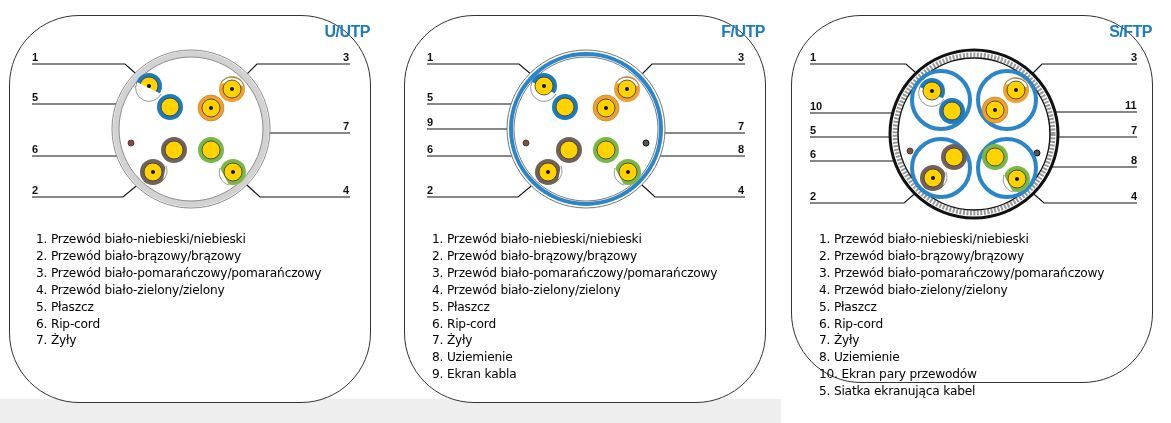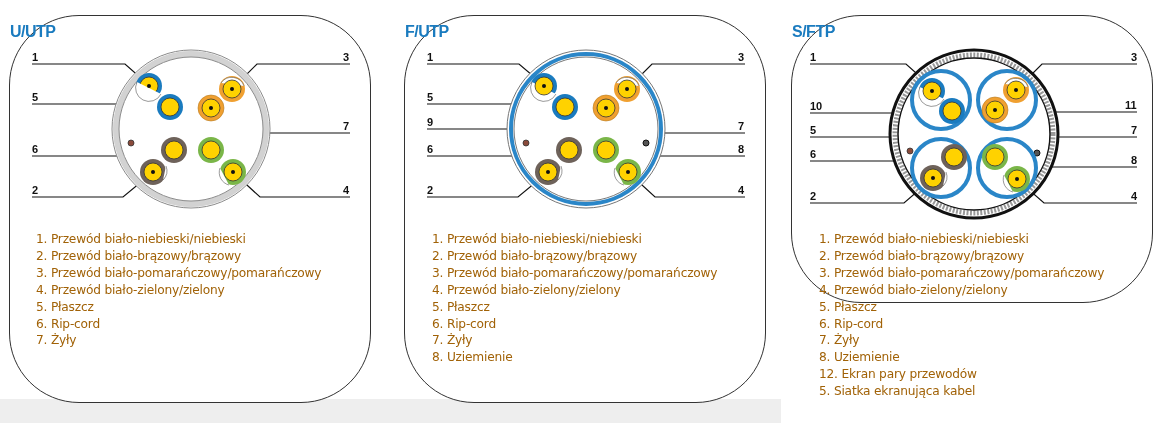--- a/index.html
+++ b/index.html
@@ -1,21 +1,21 @@
 <!DOCTYPE html>
 <html><head>
 <meta charset="utf-8">
 <style>
   html, body { margin:0; padding:0; }
   body { width:1171px; height:423px; background:#ffffff; position:relative; overflow:hidden; font-family:"DejaVu Sans", sans-serif; }
   .bg-strip { position:absolute; left:0; top:399px; width:781px; height:24px; background:#eeeeee; }
   .panel { position:absolute; border:1.3px solid #333; border-radius:70px; background:#fff; box-sizing:border-box; }
-  .panel-title { position:absolute; left:0; right:0; top:7px; text-align:left; color:#1a7bbf; font-family:"Liberation Sans", sans-serif; font-weight:bold; font-size:16px; letter-spacing:-0.5px; }
+  .panel-title { position:absolute; left:0; right:0; top:7px; text-align:right; color:#1a7bbf; font-family:"Liberation Sans", sans-serif; font-weight:bold; font-size:16px; letter-spacing:-0.5px; }
   .diagram { position:absolute; left:0; top:0; }
-  .legend { position:absolute; margin:0; padding:0; list-style:none; color:#a16207; font-family:"DejaVu Sans", sans-serif; font-size:12.2px; line-height:16.9px; letter-spacing:-0.2px; }
+  .legend { position:absolute; margin:0; padding:0; list-style:none; color:#000000; font-family:"DejaVu Sans", sans-serif; font-size:12.2px; line-height:16.9px; letter-spacing:-0.2px; }
   .num { font-family:"Liberation Sans", sans-serif; font-weight:bold; font-size:11px; fill:#111; }
 </style>
 </head>
 <body>
 
 <div class="bg-strip"></div>
 
 <div class="panel" style="left:9px; top:15px; width:362px; height:388px;">
   <div class="panel-title">U/UTP</div>
   <svg class="diagram" width="362" height="220" viewBox="0 0 362 220">
@@ -156,24 +156,25 @@
   </svg>
   <ul class="legend" style="left:27px; top:215px;">
     <li>1. Przewód biało-niebieski/niebieski</li>
     <li>2. Przewód biało-brązowy/brązowy</li>
     <li>3. Przewód biało-pomarańczowy/pomarańczowy</li>
     <li>4. Przewód biało-zielony/zielony</li>
     <li>5. Płaszcz</li>
     <li>6. Rip-cord</li>
     <li>7. Żyły</li>
     <li>8. Uziemienie</li>
+    <li>9. Ekran kabla</li>
   </ul>
 </div>
 
-<div class="panel" style="left:791px; top:15px; width:362px; height:288px;">
+<div class="panel" style="left:791px; top:15px; width:362px; height:368px;">
   <div class="panel-title">S/FTP</div>
   <svg class="diagram" width="362" height="220" viewBox="0 0 362 220">
     <g stroke="#111" stroke-width="1.2" fill="none">
       <polyline points="18,48 114,48 141,72"></polyline>
       <polyline points="18,97 117,97"></polyline>
       <polyline points="18,121 102,121"></polyline>
       <polyline points="18,145 108,145 120,134"></polyline>
       <polyline points="18,187 112,187 141,162"></polyline>
       <polyline points="345,48 250,48 225,73"></polyline>
       <polyline points="345,96 262,96 255,103"></polyline>
@@ -239,16 +240,16 @@
   </svg>
   <ul class="legend" style="left:27px; top:215px;">
     <li>1. Przewód biało-niebieski/niebieski</li>
     <li>2. Przewód biało-brązowy/brązowy</li>
     <li>3. Przewód biało-pomarańczowy/pomarańczowy</li>
     <li>4. Przewód biało-zielony/zielony</li>
     <li>5. Płaszcz</li>
     <li>6. Rip-cord</li>
     <li>7. Żyły</li>
     <li>8. Uziemienie</li>
-    <li>12. Ekran pary przewodów</li>
+    <li>10. Ekran pary przewodów</li>
     <li>5. Siatka ekranująca kabel</li>
   </ul>
 </div>
 
 </body></html>

